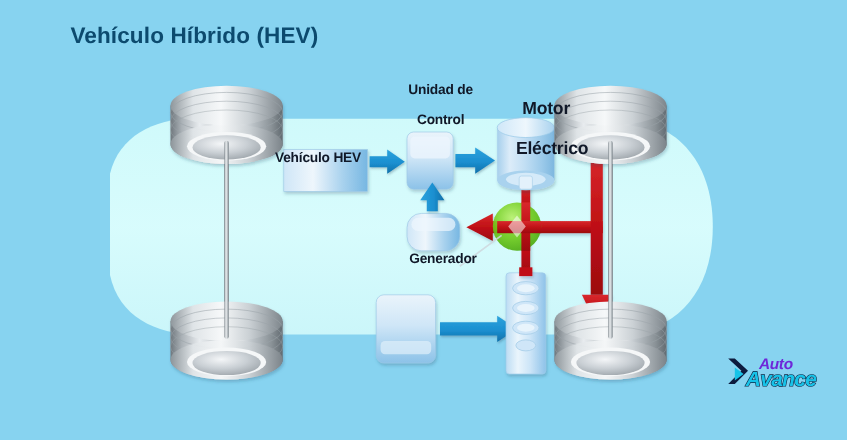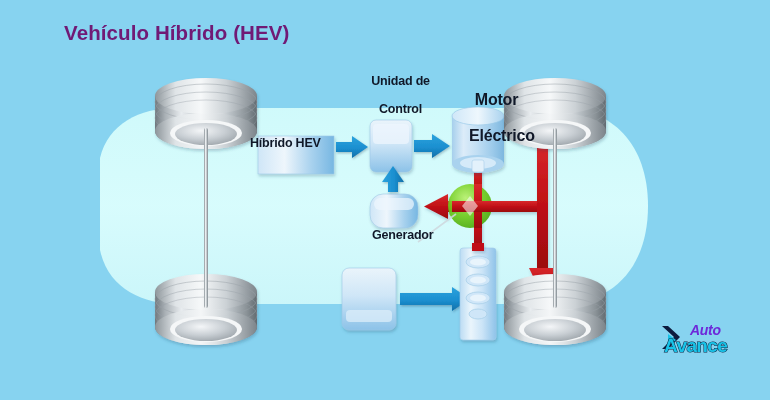--- a/index.html
+++ b/index.html
@@ -17,36 +17,36 @@
     font-weight:bold;
     color:#101828;
     text-align:center;
     line-height:1.12;
     white-space:pre;
     letter-spacing:-0.2px;
   }
   #title{
     left:64px;top:22px;
     font-size:20.5px;
-    color:#701a75;
+    color:#0c4a6e;
     letter-spacing:0.1px;
   }
   #lbl-bateria{left:250px;top:136px;font-size:12.5px;}
   #lbl-unidad{left:352px;top:60px;font-size:12.5px;width:84px;text-align:center;}
   #lbl-motor{left:452px;top:73px;font-size:16px;width:72px;}
   #lbl-generador{left:340px;top:228px;font-size:12.5px;margin-left:32px;}
   #logo{position:absolute;left:660px;top:322px;}
   #logo .l1{
     position:absolute;left:30px;top:0px;
     font-size:14px;font-weight:bold;font-style:italic;
     color:#6d28d9;letter-spacing:-0.3px;
   }
   #logo .l2{
-    position:absolute;left:4px;top:13px;
-    font-size:19px;font-weight:bold;
+    position:absolute;left:18px;top:13px;
+    font-size:19px;font-weight:bold;font-style:italic;
     color:#17c3e8;letter-spacing:-0.6px;
     -webkit-text-stroke:1.1px #0d2340;
     paint-order:stroke fill;
   }
 </style>
 </head>
 <body>
 
 <div id="stage">
 
@@ -297,21 +297,21 @@
     <rect x="553" y="128" width="4" height="180" rx="2" fill="url(#axleGrad)"></rect>
 
     <g>
       <path d="M 662 326 L 674 337 L 662 349 L 668 349 L 680 337 L 668 326 Z" fill="#0d1b3e"></path>
       <path d="M 668 334 L 676 340 L 668 346 Z" fill="#17c3e8"></path>
     </g>
   </svg>
 
   <div class="lbl" id="title">Vehículo Híbrido (HEV)</div>
 
-  <div class="lbl" id="lbl-bateria">Híbrido HEV</div>
+  <div class="lbl" id="lbl-bateria">Vehículo HEV</div>
 
   <div class="lbl" id="lbl-unidad">
     <span>Unidad de</span><br>
     <span>Control</span>
   </div>
 
   <div class="lbl" id="lbl-motor">
     <span>Motor</span><br>
     <span>Eléctrico</span>
   </div>

